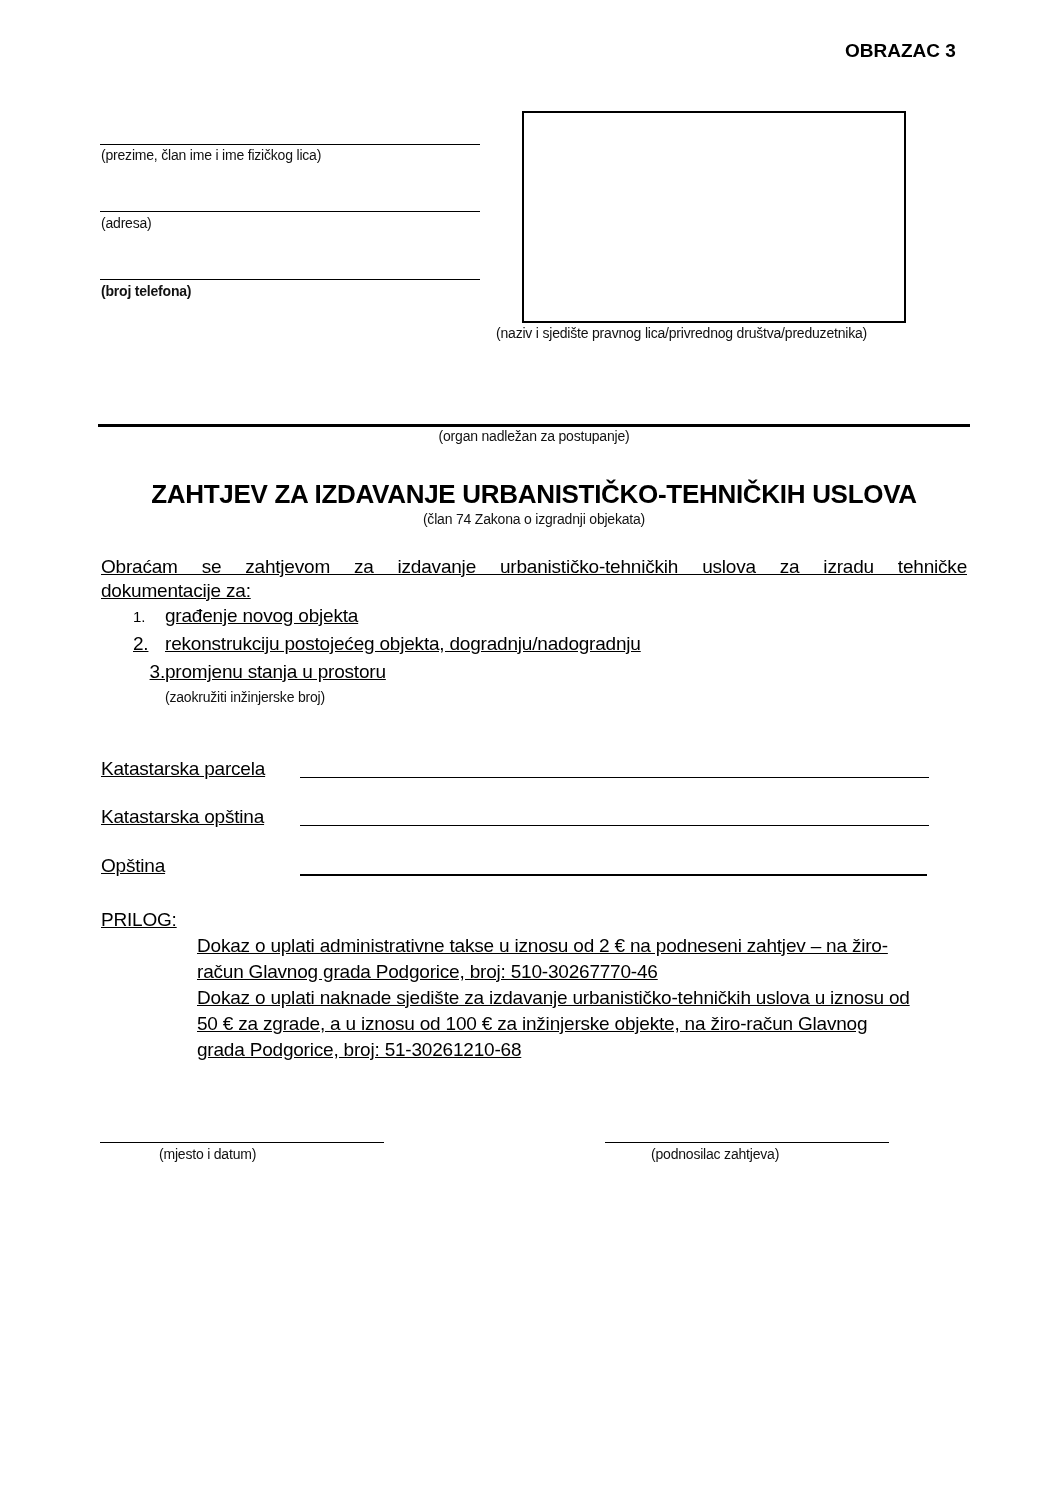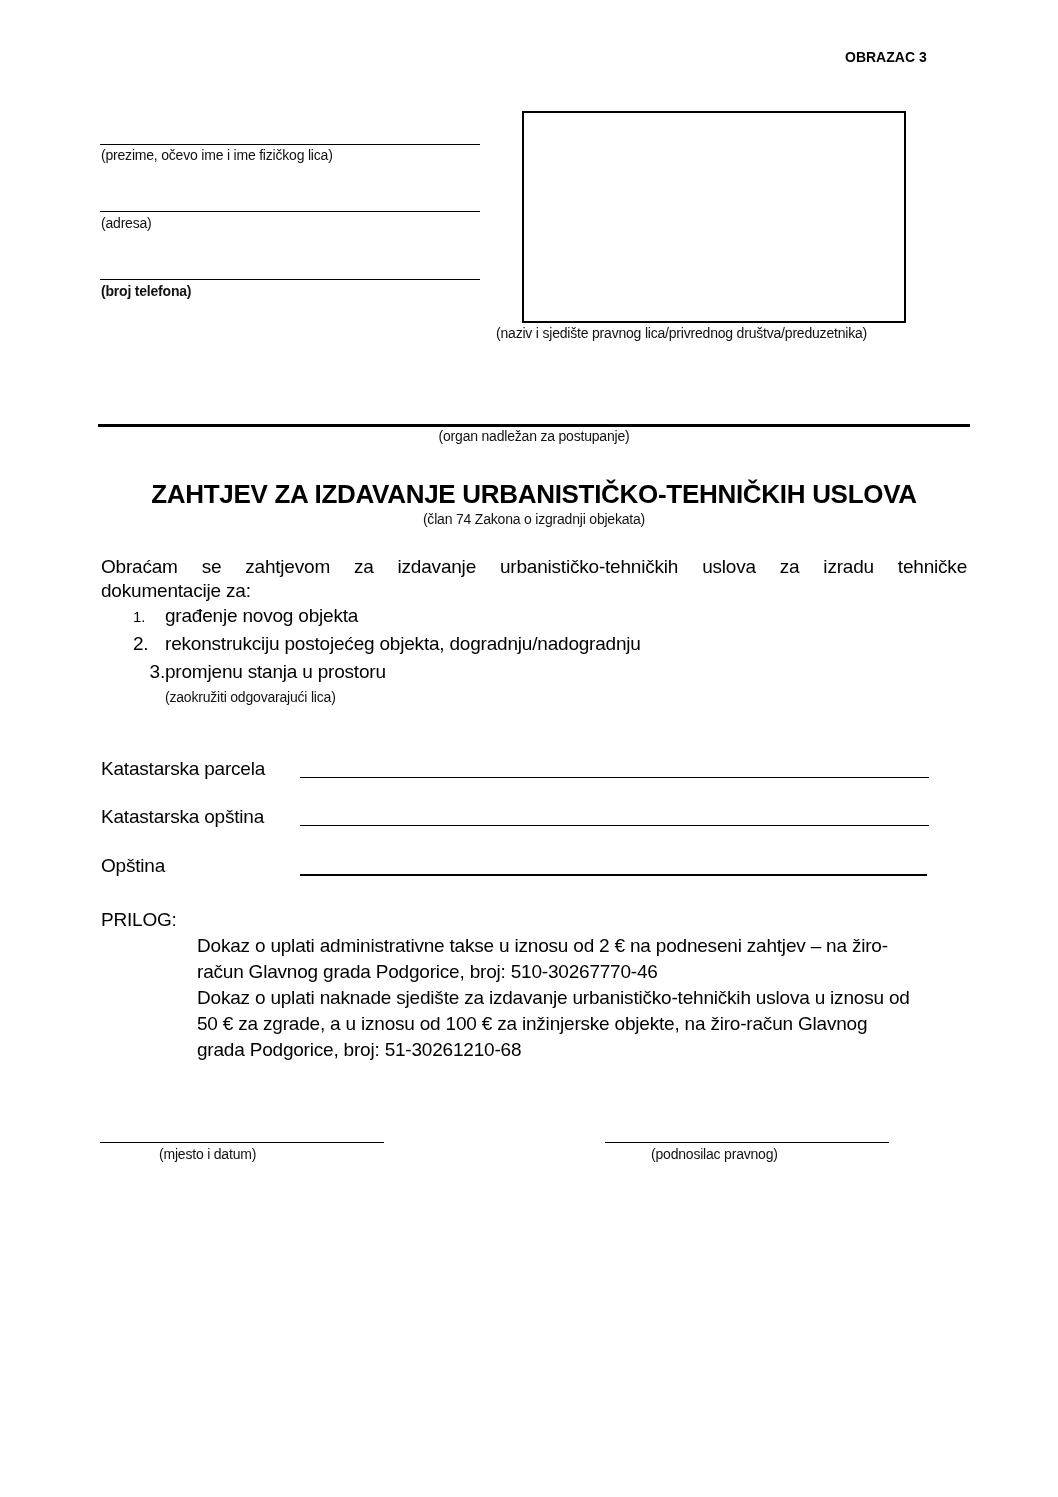--- a/index.html
+++ b/index.html
@@ -3,29 +3,29 @@
   <meta charset="utf-8">
   <style>
     html, body { margin: 0; padding: 0; background: #ffffff; }
     body { width: 1058px; height: 1497px; position: relative; overflow: hidden;
            font-family: "Liberation Sans", sans-serif; color: #000; }
     .abs { position: absolute; white-space: nowrap; }
     .small { font-size: 14px; color: #111; letter-spacing: -0.2px; }
     .rule { position: absolute; border-top: 1px solid #000; height: 0; }
     .rule.thick { border-top: 3px solid #000; }
     .rule.med { border-top: 2px solid #000; }
-    .body-text { font-size: 19px; letter-spacing: -0.2px; }
+    .body-text { font-size: 19px; letter-spacing: -0.2px; text-decoration: underline; }
   </style>
 </head>
 <body>
 
-<div class="abs" style="left:845px; top:49px; font-size:14px; font-weight:bold;">OBRAZAC 3</div>
+<div class="abs" style="left:845px; top:40px; font-size:19px; font-weight:bold;">OBRAZAC 3</div>
 
 <div class="rule" style="left:100px; top:144px; width:380px;"></div>
-<div class="abs small" style="left:101px; top:147px;">(prezime, očevo ime i ime fizičkog  lica)</div>
+<div class="abs small" style="left:101px; top:147px;">(prezime, član ime i ime fizičkog  lica)</div>
 
 <div class="rule" style="left:100px; top:211px; width:380px;"></div>
 <div class="abs small" style="left:101px; top:215px;">(adresa)</div>
 
 <div class="rule" style="left:100px; top:279px; width:380px;"></div>
 <div class="abs small" style="left:101px; top:283px;font-weight:bold;">(broj telefona)</div>
 
 <div class="abs" style="left:522px; top:111px; width:380px; height:208px; border:2px solid #000;"></div>
 <div class="abs small" style="left:496px; top:325px;">(naziv i sjedište pravnog lica/privrednog društva/preduzetnika)</div>
 
@@ -40,21 +40,21 @@
 
 <div class="abs" style="left:133px; top:605px;">
   <span style="font-size:15px; display:inline-block; width:32px;">1.</span><span class="body-text">građenje novog objekta</span>
 </div>
 <div class="abs" style="left:133px; top:633px;">
   <span class="body-text" style="display:inline-block; width:32px;">2.</span><span class="body-text">rekonstrukciju postojećeg objekta, dogradnju/nadogradnju</span>
 </div>
 <div class="abs" style="left:133px; top:661px;text-align:right;">
   <span class="body-text" style="display:inline-block; width:32px;">3.</span><span class="body-text">promjenu stanja u prostoru</span>
 </div>
-<div class="abs small" style="left:165px; top:689px;">(zaokružiti odgovarajući lica)</div>
+<div class="abs small" style="left:165px; top:689px;">(zaokružiti inžinjerske broj)</div>
 
 <div class="abs body-text" style="left:101px; top:758px;">Katastarska parcela</div>
 <div class="rule" style="left:300px; top:777px; width:629px;"></div>
 
 <div class="abs body-text" style="left:101px; top:806px;">Katastarska opština</div>
 <div class="rule" style="left:300px; top:825px; width:629px;"></div>
 
 <div class="abs body-text" style="left:101px; top:855px;">Opština</div>
 <div class="rule med" style="left:300px; top:874px; width:627px;"></div>
 
@@ -62,13 +62,13 @@
 <div class="abs body-text" style="left:197px; top:935px;">Dokaz o uplati administrativne takse u iznosu od 2 € na podneseni zahtjev – na žiro-</div>
 <div class="abs body-text" style="left:197px; top:961px;">račun Glavnog grada Podgorice, broj: 510-30267770-46</div>
 <div class="abs body-text" style="left:197px; top:987px;">Dokaz o uplati naknade sjedište za izdavanje urbanističko-tehničkih uslova u iznosu od</div>
 <div class="abs body-text" style="left:197px; top:1013px;">50 € za zgrade, a u iznosu od 100 € za inžinjerske objekte, na žiro-račun Glavnog</div>
 <div class="abs body-text" style="left:197px; top:1039px;">grada Podgorice, broj: 51-30261210-68</div>
 
 <div class="rule" style="left:100px; top:1142px; width:284px;"></div>
 <div class="abs small" style="left:159px; top:1146px;">(mjesto i datum)</div>
 
 <div class="rule" style="left:605px; top:1142px; width:284px;"></div>
-<div class="abs small" style="left:651px; top:1146px;">(podnosilac pravnog)</div>
+<div class="abs small" style="left:651px; top:1146px;">(podnosilac zahtjeva)</div>
 
 </body></html>

